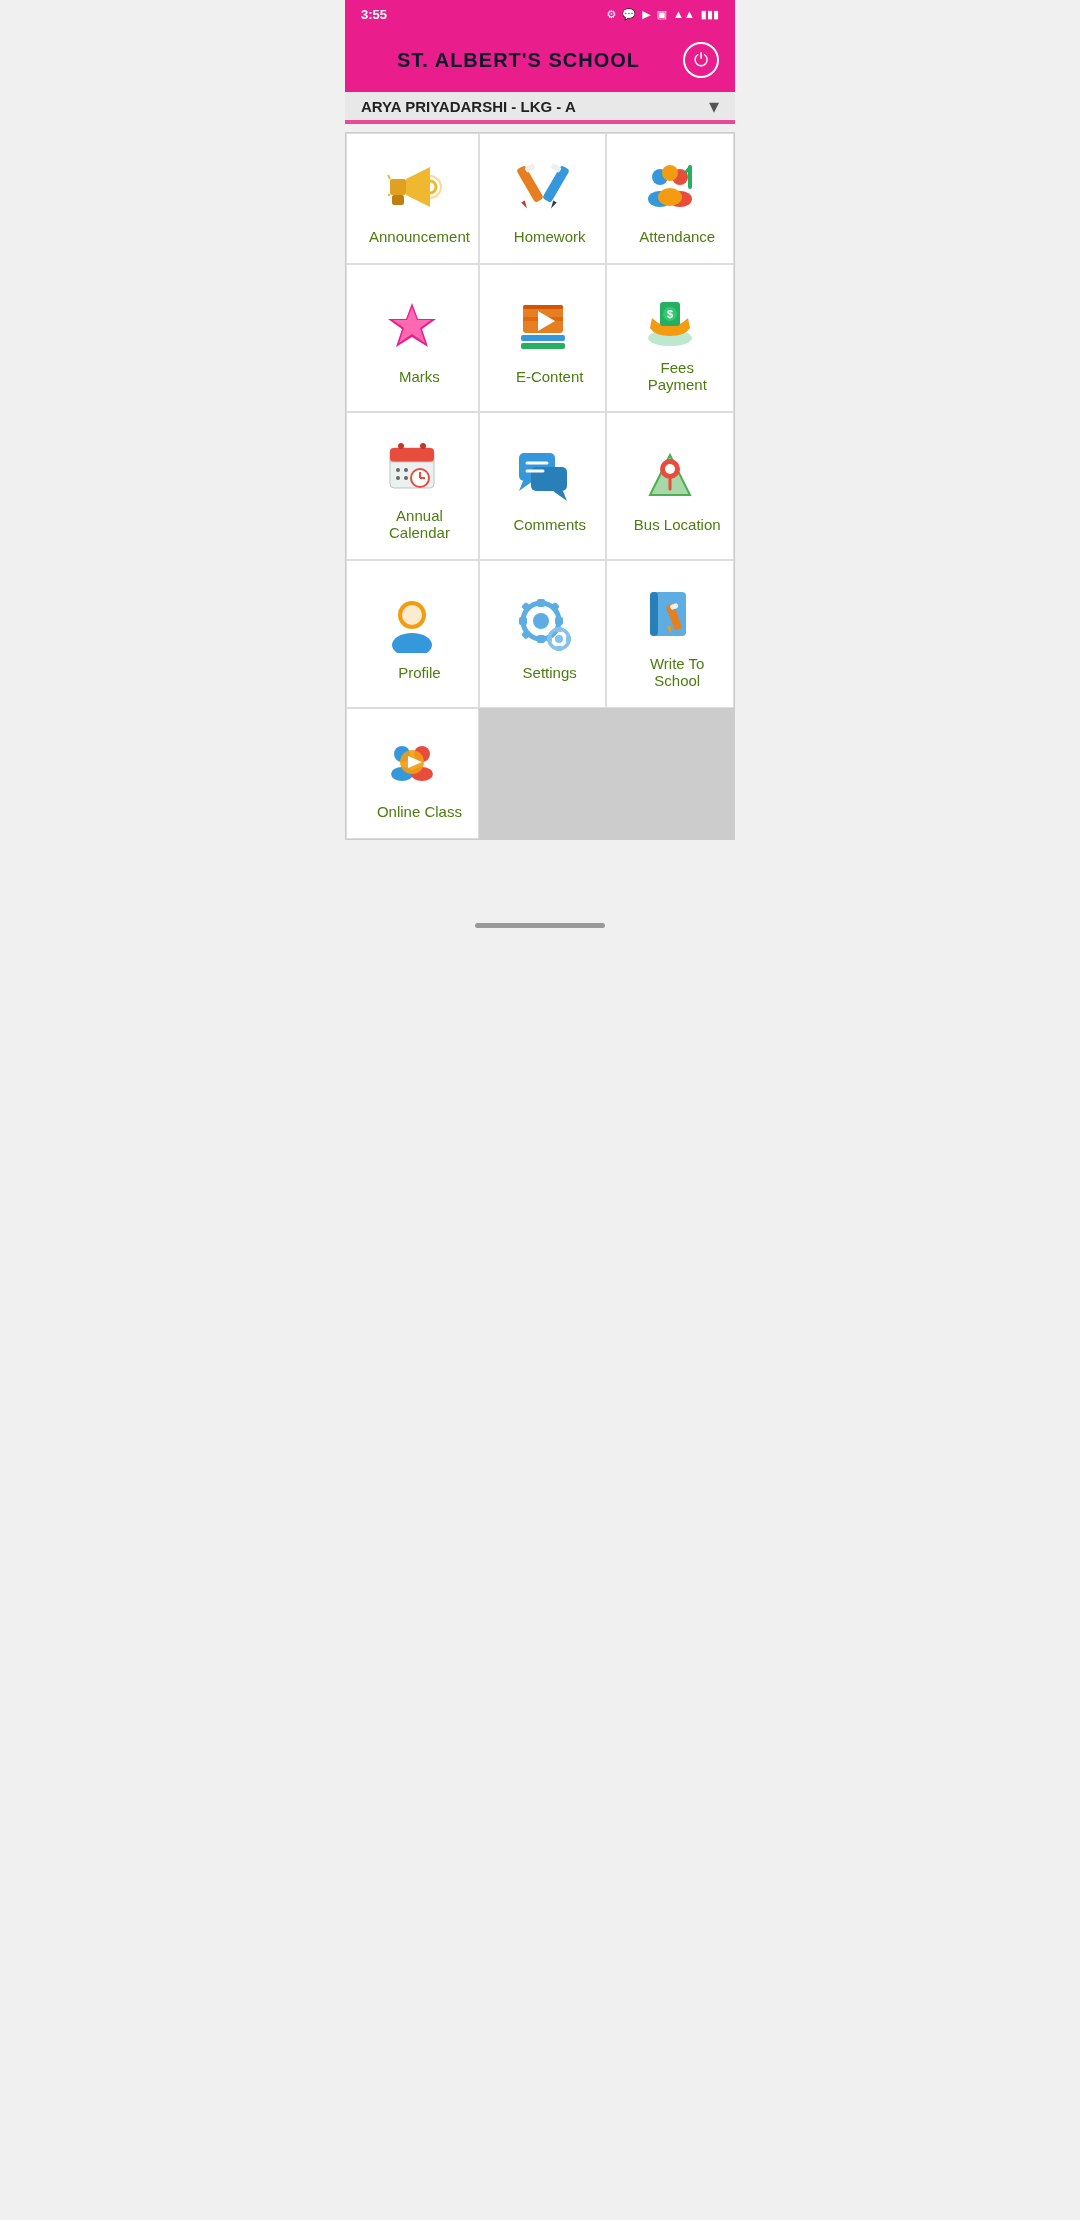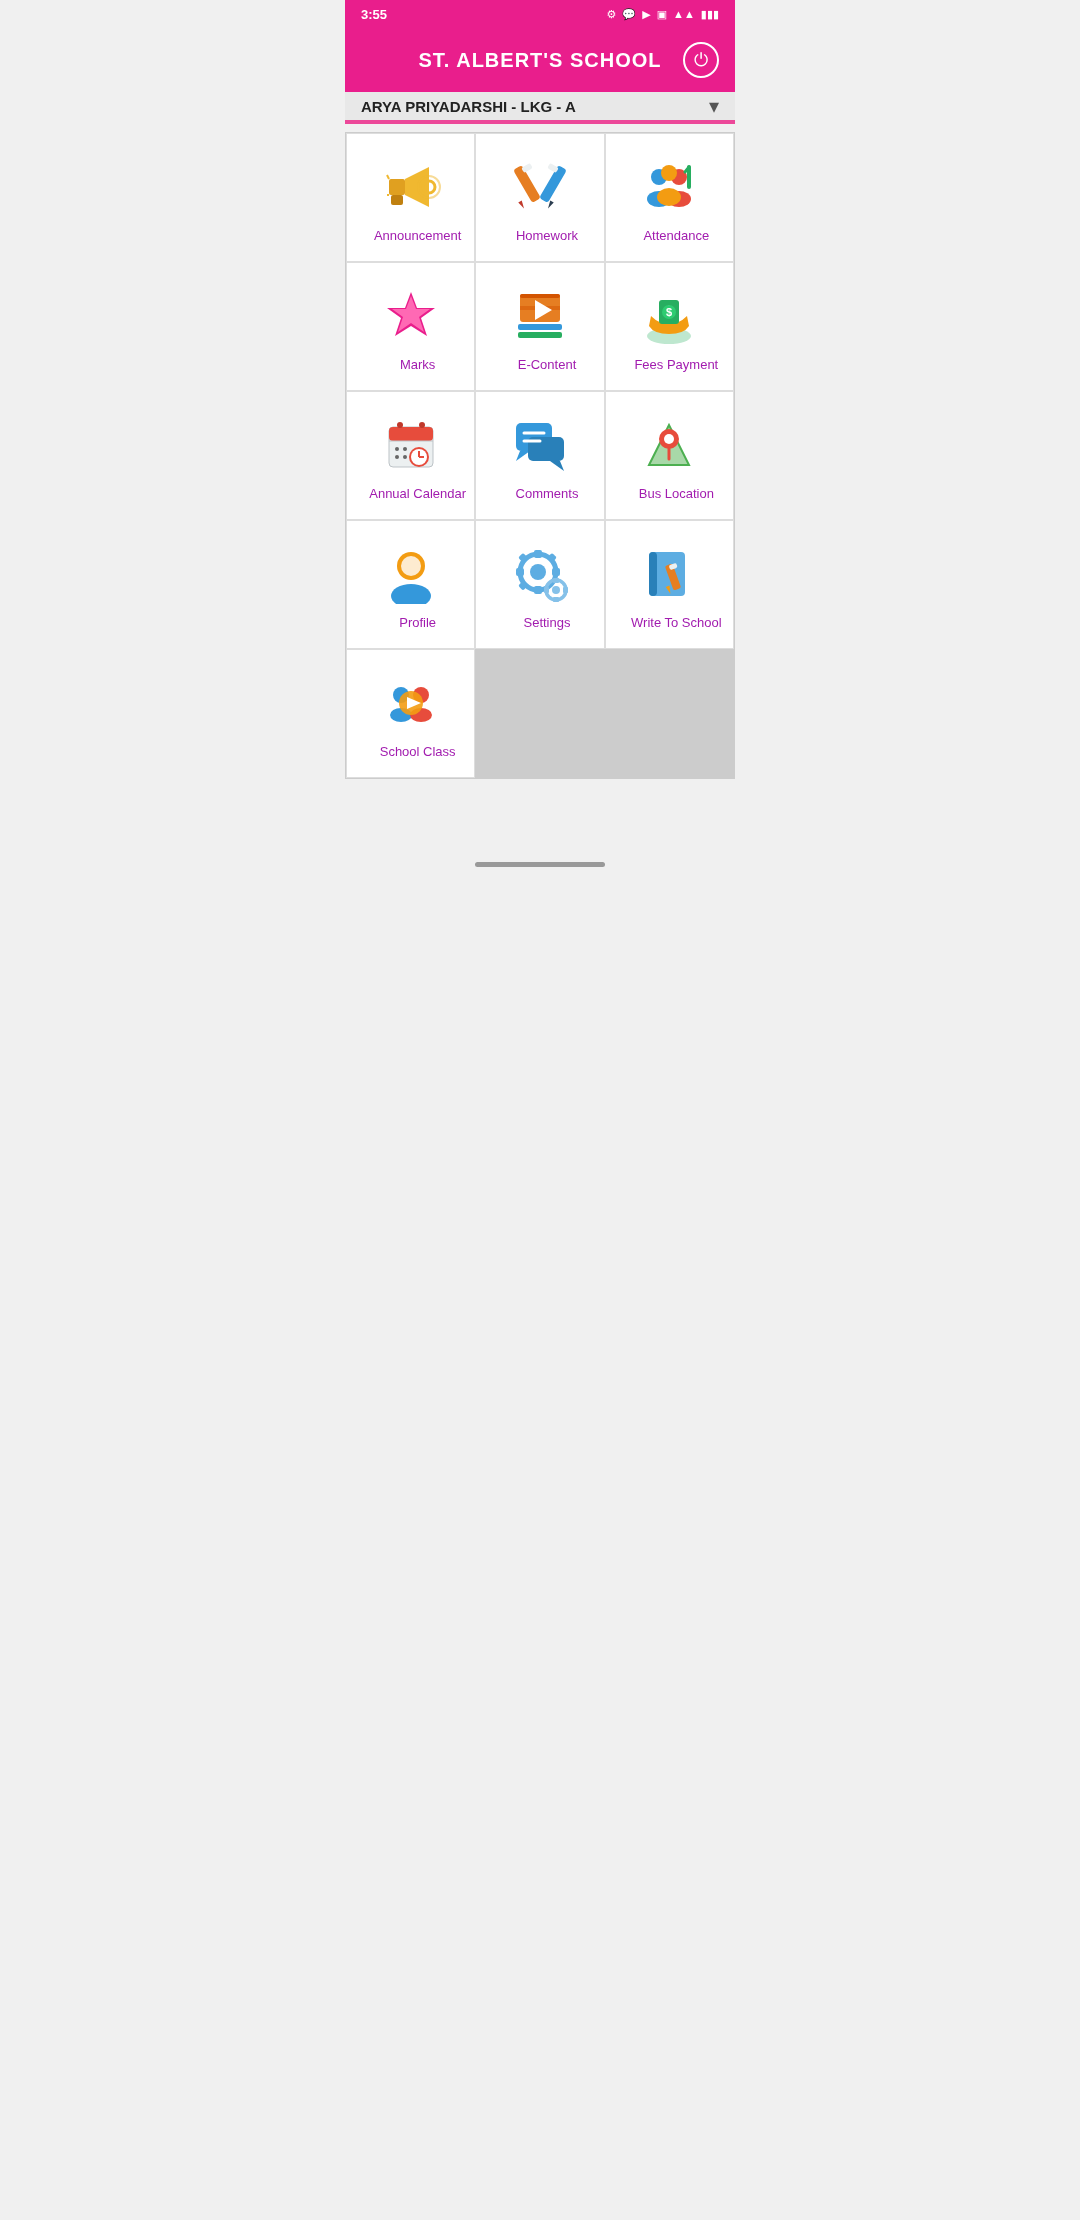--- a/index.html
+++ b/index.html
@@ -15,25 +15,25 @@
     .header {
       background: #e91e8c;
       display: flex;
       align-items: center;
       justify-content: space-between;
       padding: 12px 16px;
       height: 64px;
     }
 
     .header-logo {
-      color: #ffffff;
+      color: #0f172a;
       font-size: 20px;
       font-weight: bold;
       letter-spacing: 1px;
-      text-align: center;
+      text-align: left;
       flex: 1;
     }
 
     .power-btn {
       width: 36px;
       height: 36px;
       border-radius: 50%;
       border: 2.5px solid white;
       background: transparent;
       display: flex;
@@ -92,22 +92,22 @@
     .grid-icon {
       width: 62px;
       height: 62px;
       margin-bottom: 10px;
       display: flex;
       align-items: center;
       justify-content: center;
     }
 
     .grid-label {
-      font-size: 13px;
-      color: #a21caf;
+      font-size: 15px;
+      color: #4d7c0f;
       text-align: center;
       font-weight: 500;
       margin-left: 14px;
     }
 
     .bottom-bar {
       height: 50px;
       background: #f0f0f0;
       display: flex;
       align-items: center;
@@ -369,21 +369,21 @@
 
         <circle cx="20" cy="22" r="8" fill="#3498db"></circle>
         <ellipse cx="20" cy="42" rx="11" ry="7" fill="#3498db"></ellipse>
         <circle cx="40" cy="22" r="8" fill="#e74c3c"></circle>
         <ellipse cx="40" cy="42" rx="11" ry="7" fill="#e74c3c"></ellipse>
 
         <circle cx="30" cy="30" r="12" fill="#f39c12" opacity="0.9"></circle>
         <polygon points="26,24 26,36 40,30" fill="white"></polygon>
       </svg>
     </div>
-    <span class="grid-label">School Class</span>
+    <span class="grid-label">Online Class</span>
   </div>
 
 
 </div>
 
 <div style="height: 60px; background: #f0f0f0;"></div>
 
 <div class="bottom-bar">
   <div class="home-indicator"></div>
 </div>

